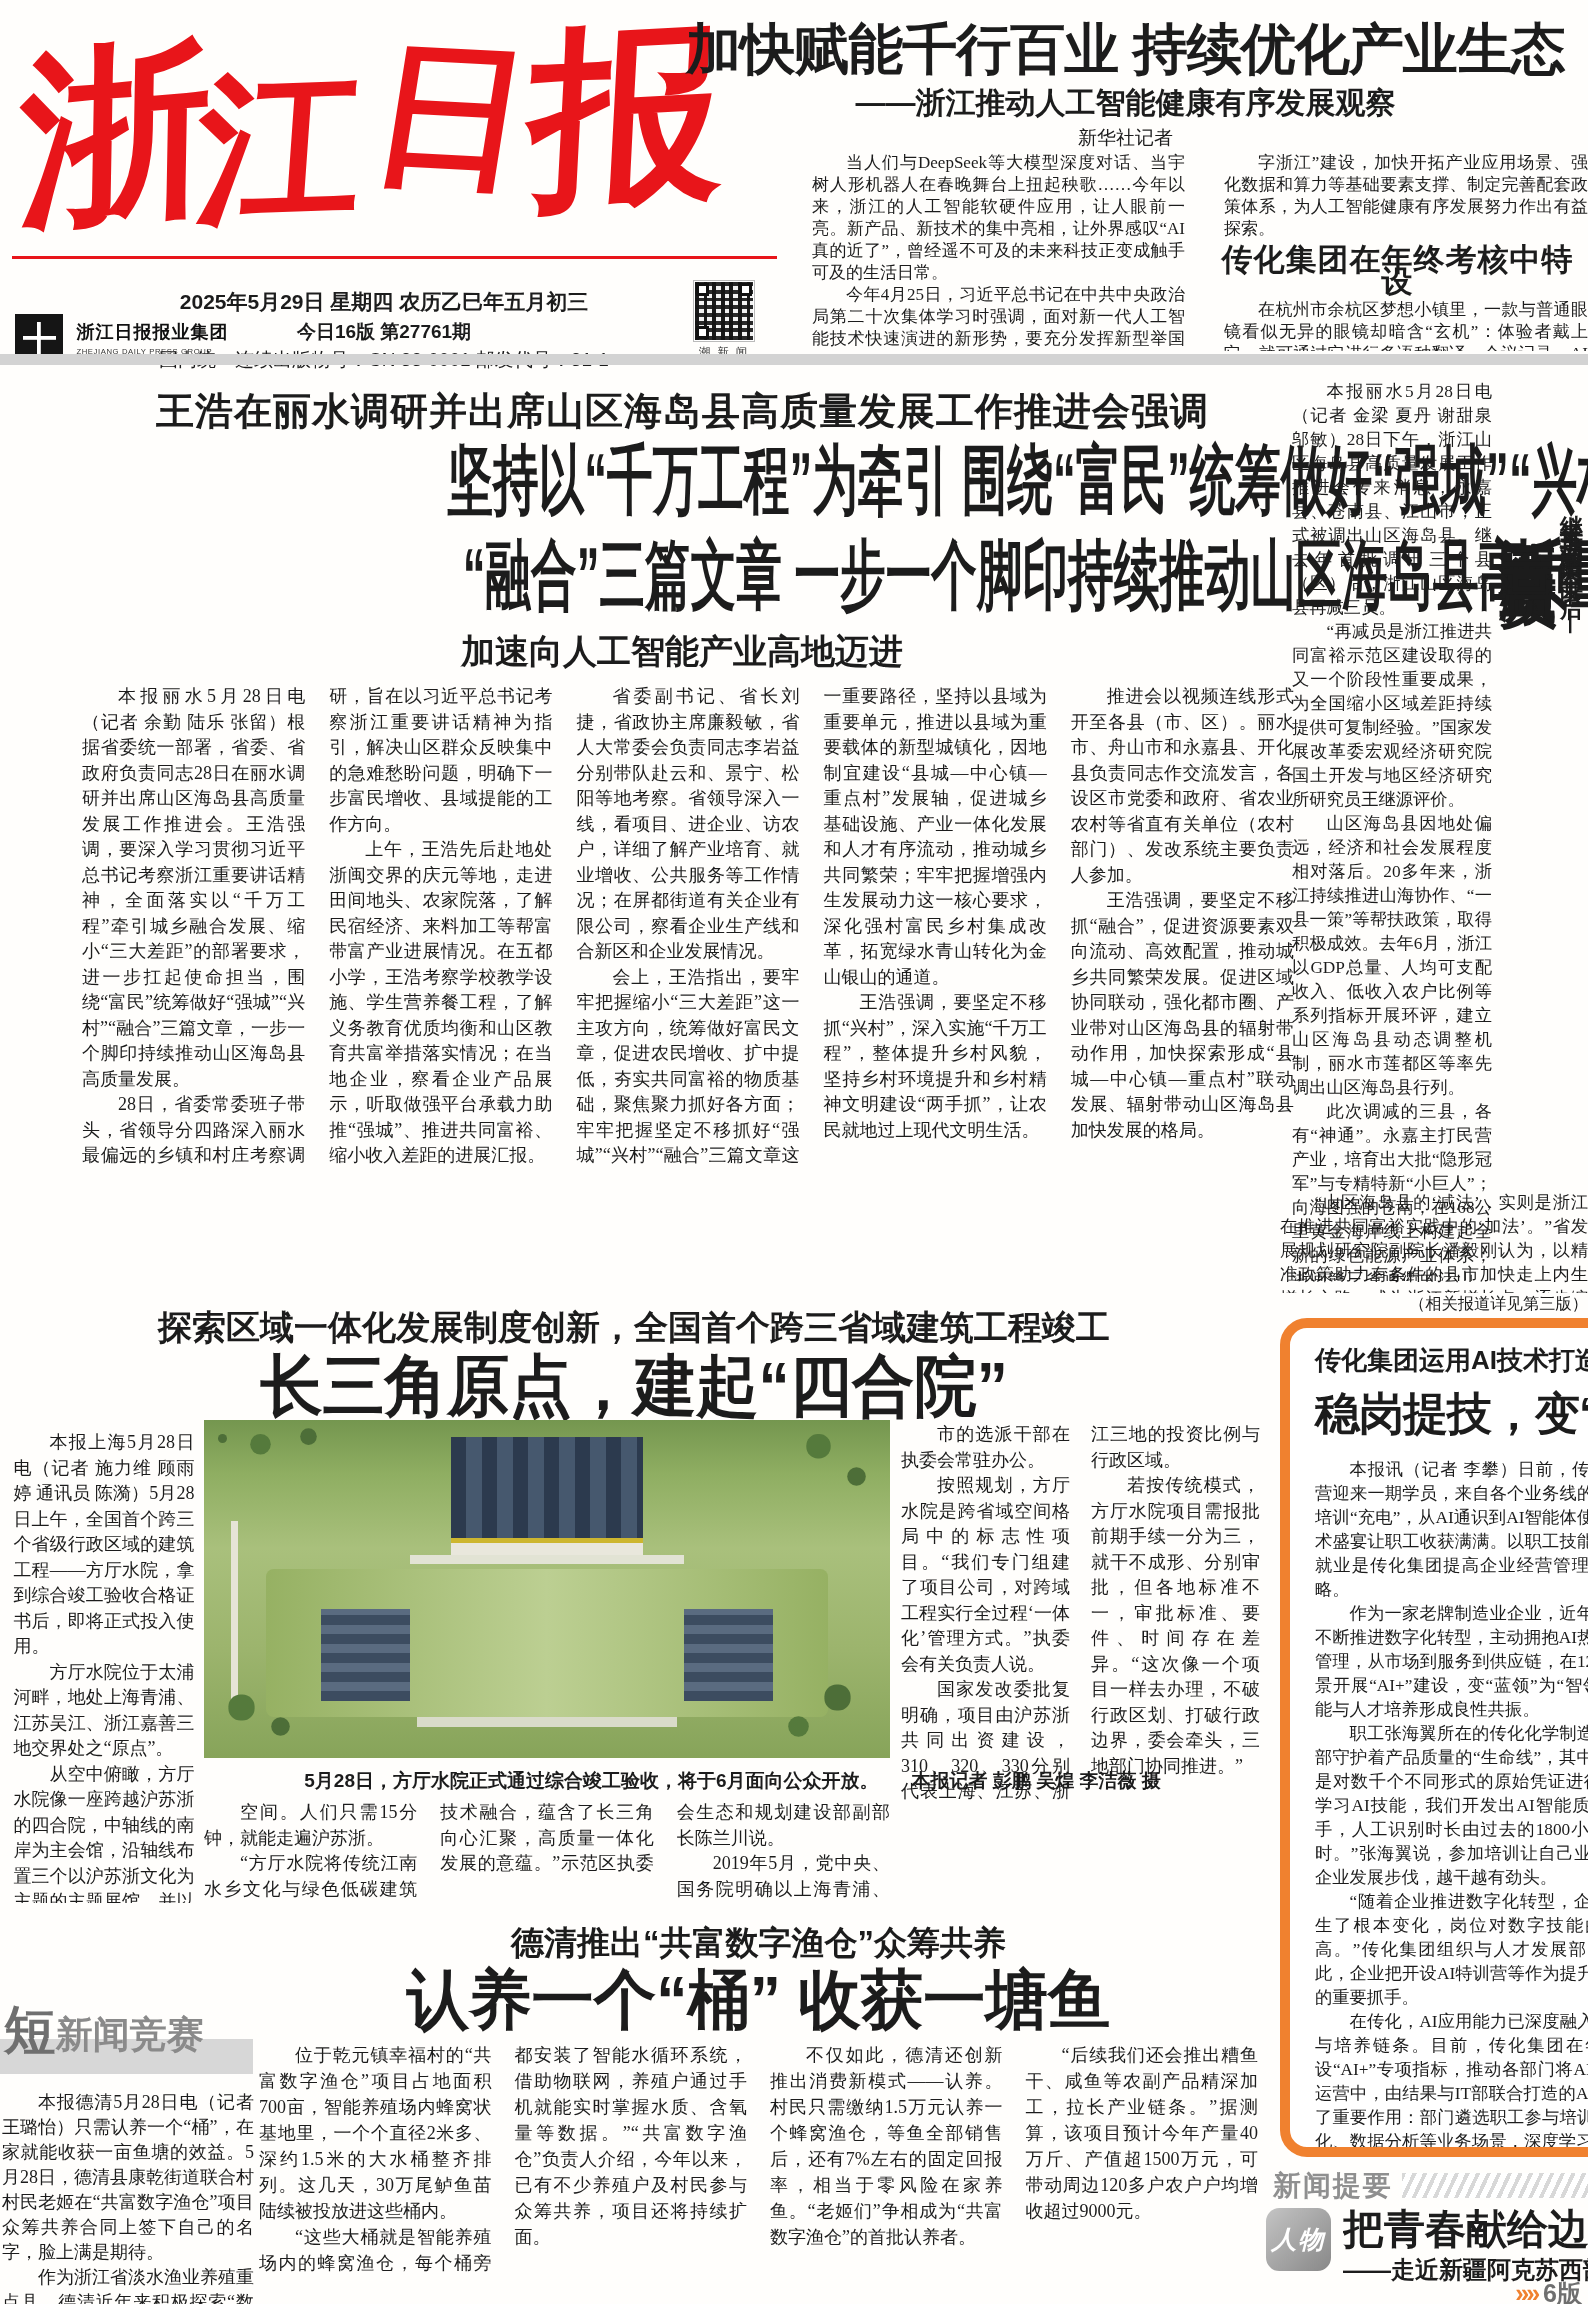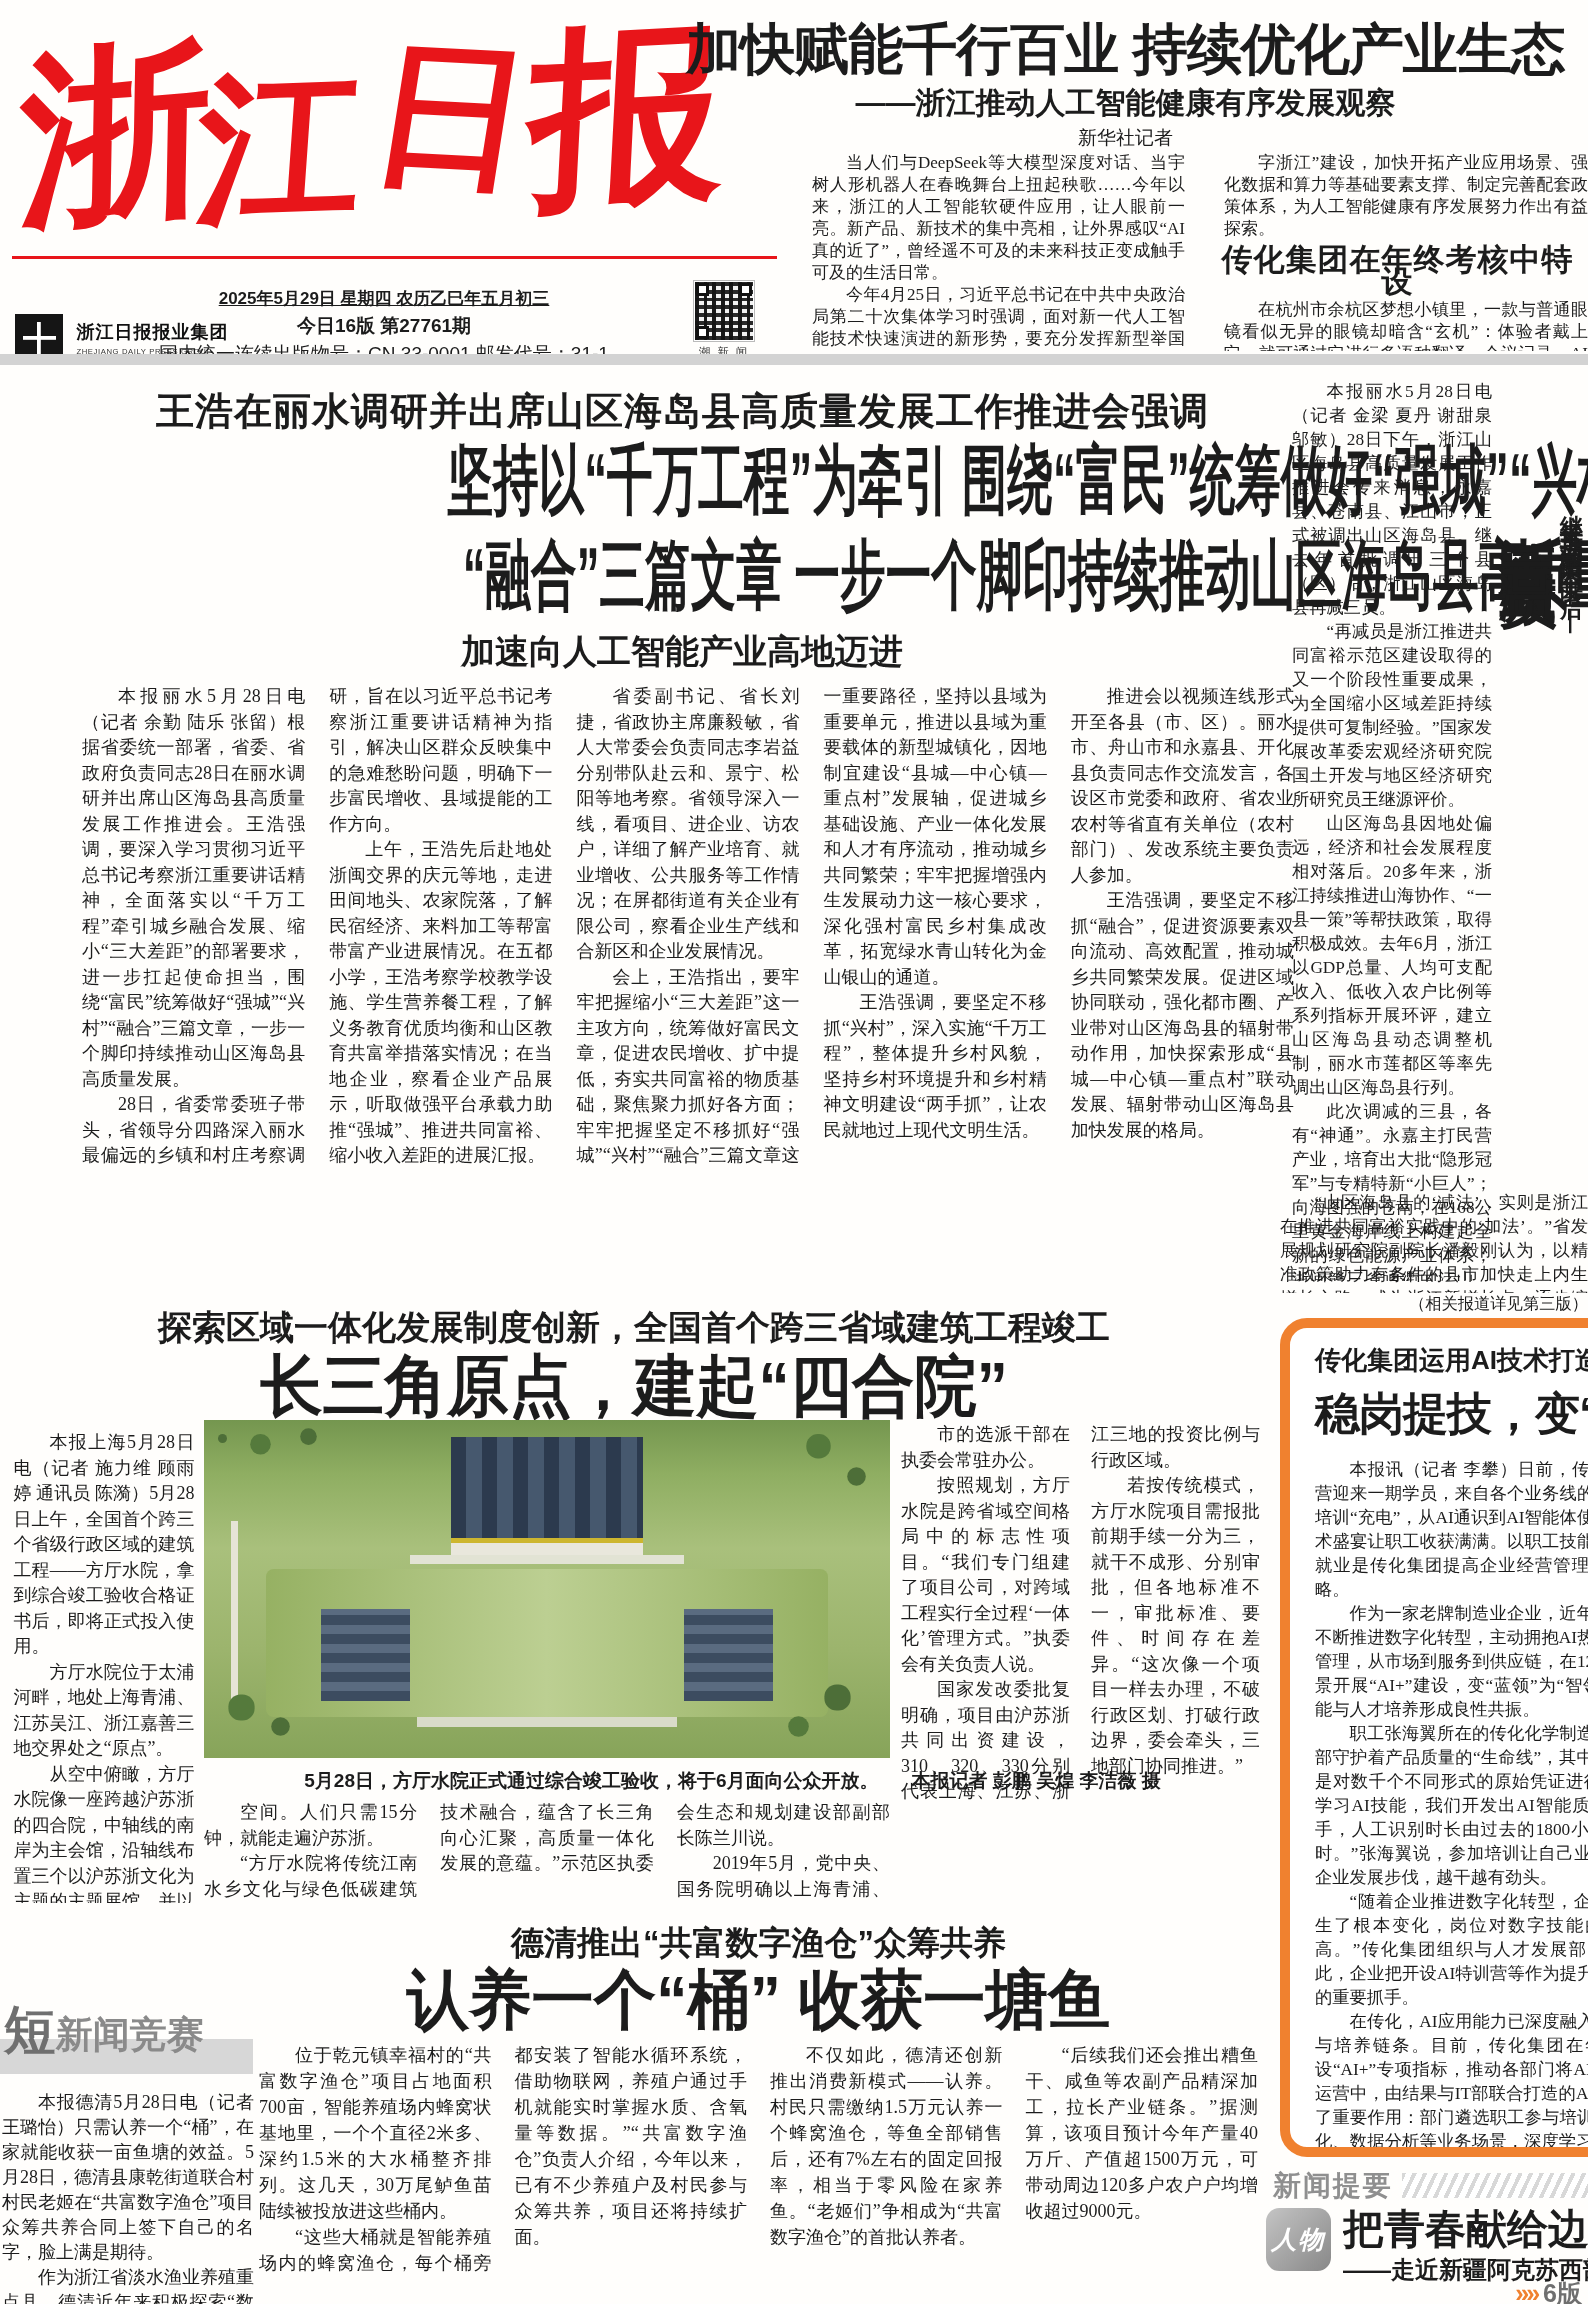--- a/index.html
+++ b/index.html
@@ -18,21 +18,21 @@
   .masthead span:nth-child(3){transform:rotate(3deg) translateY(13.4px) scale(.82);margin-left:-21px;}
   .masthead span:nth-child(4){transform:rotate(-3deg) translateY(19px) scale(1.02);margin-left:-13.4px;}
   .red-rule{left:11.5px;top:256px;width:765px;height:2.9px;background:#e8151a;}
   .press-logo{left:15.4px;top:294px;display:flex;gap:13px;align-items:center;margin-top:20px;}
   .emblem{width:48px;height:48px;background:
       linear-gradient(#fff,#fff) center/33px 3.8px no-repeat,
       linear-gradient(#fff,#fff) center/3.8px 33px no-repeat,#151515;}
   .press-cn{font-size:18px;font-weight:900;letter-spacing:1px;color:#111;}
   .press-en{font-size:7.7px;letter-spacing:0.6px;color:#333;margin-top:2.9px;}
   .dateblock{left:115px;top:286px;width:538px;text-align:center;line-height:1.5;font-weight:600;}
-  .dateblock .d1{font-size:17px;text-decoration:underline;}
+  .dateblock .d1{font-size:21px;}
   .dateblock .d2{font-size:19px;}
   .dateblock .d3{font-size:19px;font-weight:500;}
   .qrwrap{left:694px;top:281px;width:60px;}
   .qr{width:58px;height:58px;border:1.9px solid #fff;outline:1px solid #bbb;
       background:
        repeating-linear-gradient(0deg,rgba(20,20,20,.9) 0 3.8px,transparent 3.8px 7.7px),
        repeating-linear-gradient(90deg,#1a1a1a 0 3.8px,#f2f2f2 3.8px 8.6px);position:relative;}
   .qr i{position:absolute;width:13.4px;height:13.4px;background:#fff;border:3.8px solid #111;box-sizing:border-box;}
   .qr i:nth-child(1){left:1px;top:1px;} .qr i:nth-child(2){right:1px;top:1px;} .qr i:nth-child(3){left:1px;bottom:1px;}
   .qr-label{font-size:11.5px;letter-spacing:1.9px;text-align:center;margin-top:3.8px;color:#333;}

